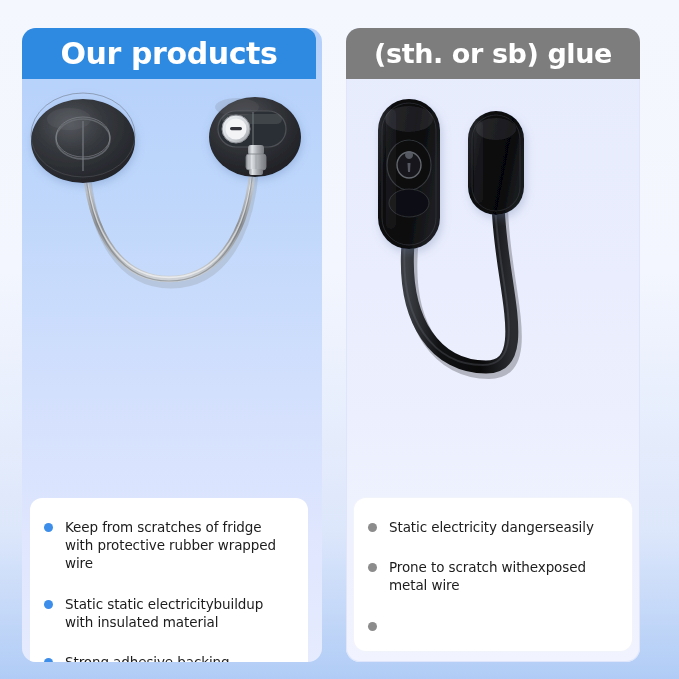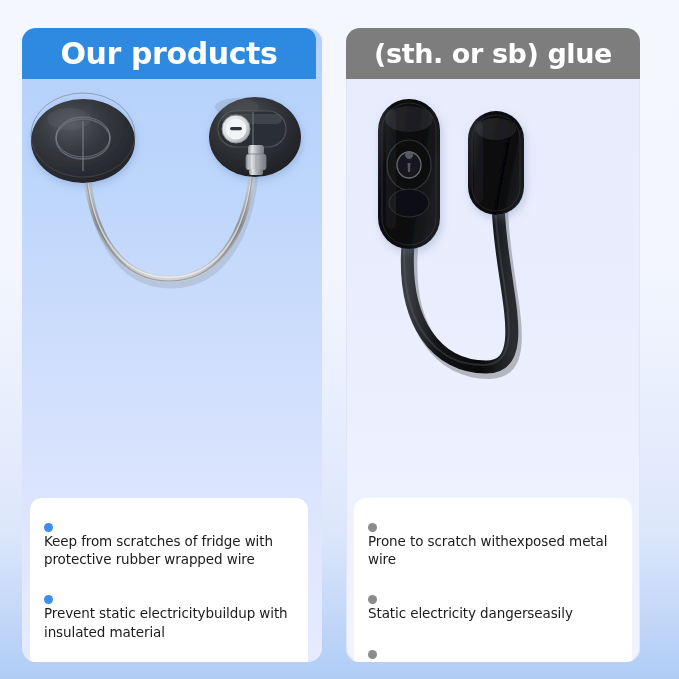--- a/index.html
+++ b/index.html
@@ -83,21 +83,20 @@
     box-sizing: border-box;
     padding: 20px 16px 20px 14px;
   }
   .panel-right .bullet-card {
     box-shadow: 0 0 0 1px #f2f4fc;
   }
   .bullet-row {
     display: flex;
     align-items: flex-start;
     margin-bottom: 22px;
-    flex-direction: column;
   }
   .bullet-row:last-child { margin-bottom: 0; }
   .dot {
     flex: 0 0 auto;
     width: 9px;
     height: 9px;
     border-radius: 50%;
     margin-top: 5px;
     margin-right: 12px;
   }
@@ -202,21 +201,21 @@
       </svg>
     </div>
 
     <div class="bullet-card">
       <div class="bullet-row">
         <span class="dot dot-blue"></span>
         <span class="bullet-text">Keep from scratches of fridge with protective rubber wrapped wire</span>
       </div>
       <div class="bullet-row">
         <span class="dot dot-blue"></span>
-        <span class="bullet-text">Prevent static electricitybuildup with insulated material</span>
+        <span class="bullet-text">Static static electricitybuildup with insulated material</span>
       </div>
       <div class="bullet-row">
         <span class="dot dot-blue"></span>
         <span class="bullet-text">Strong adhesive backing</span>
       </div>
     </div>
   </div>
 
   <div class="panel panel-right">
 
@@ -274,25 +273,25 @@
           <rect x="126" y="36" width="48" height="96" rx="24" fill="none" stroke="#4a4e55" stroke-width="1" opacity="0.40"></rect>
           <ellipse cx="150" cy="50" rx="20" ry="11" fill="#8d929a" opacity="0.16"></ellipse>
           <rect x="128" y="42" width="9" height="82" rx="4.5" fill="#7f848c" opacity="0.10"></rect>
         </g>
       </svg>
     </div>
 
     <div class="bullet-card">
       <div class="bullet-row">
         <span class="dot dot-gray"></span>
+        <span class="bullet-text">Static electricity dangerseasily</span>
+      </div>
+      <div class="bullet-row">
+        <span class="dot dot-gray"></span>
         <span class="bullet-text">Prone to scratch withexposed metal wire</span>
       </div>
       <div class="bullet-row">
         <span class="dot dot-gray"></span>
-        <span class="bullet-text">Static electricity dangerseasily</span>
-      </div>
-      <div class="bullet-row">
-        <span class="dot dot-gray"></span>
       </div>
     </div>
   </div>
 
 </div>
 
 </body></html>

